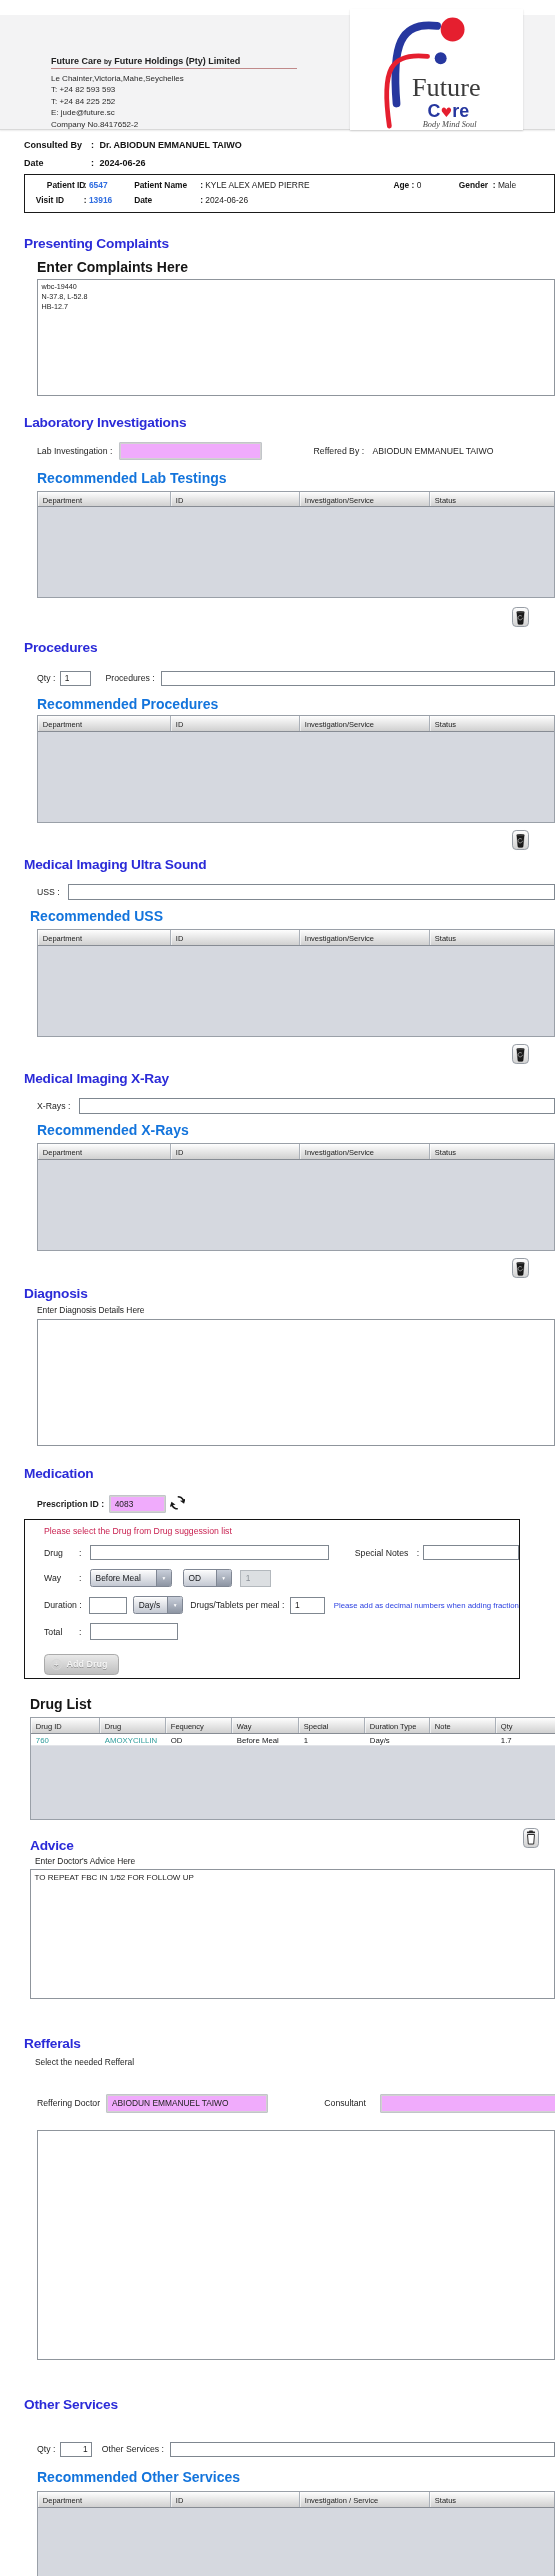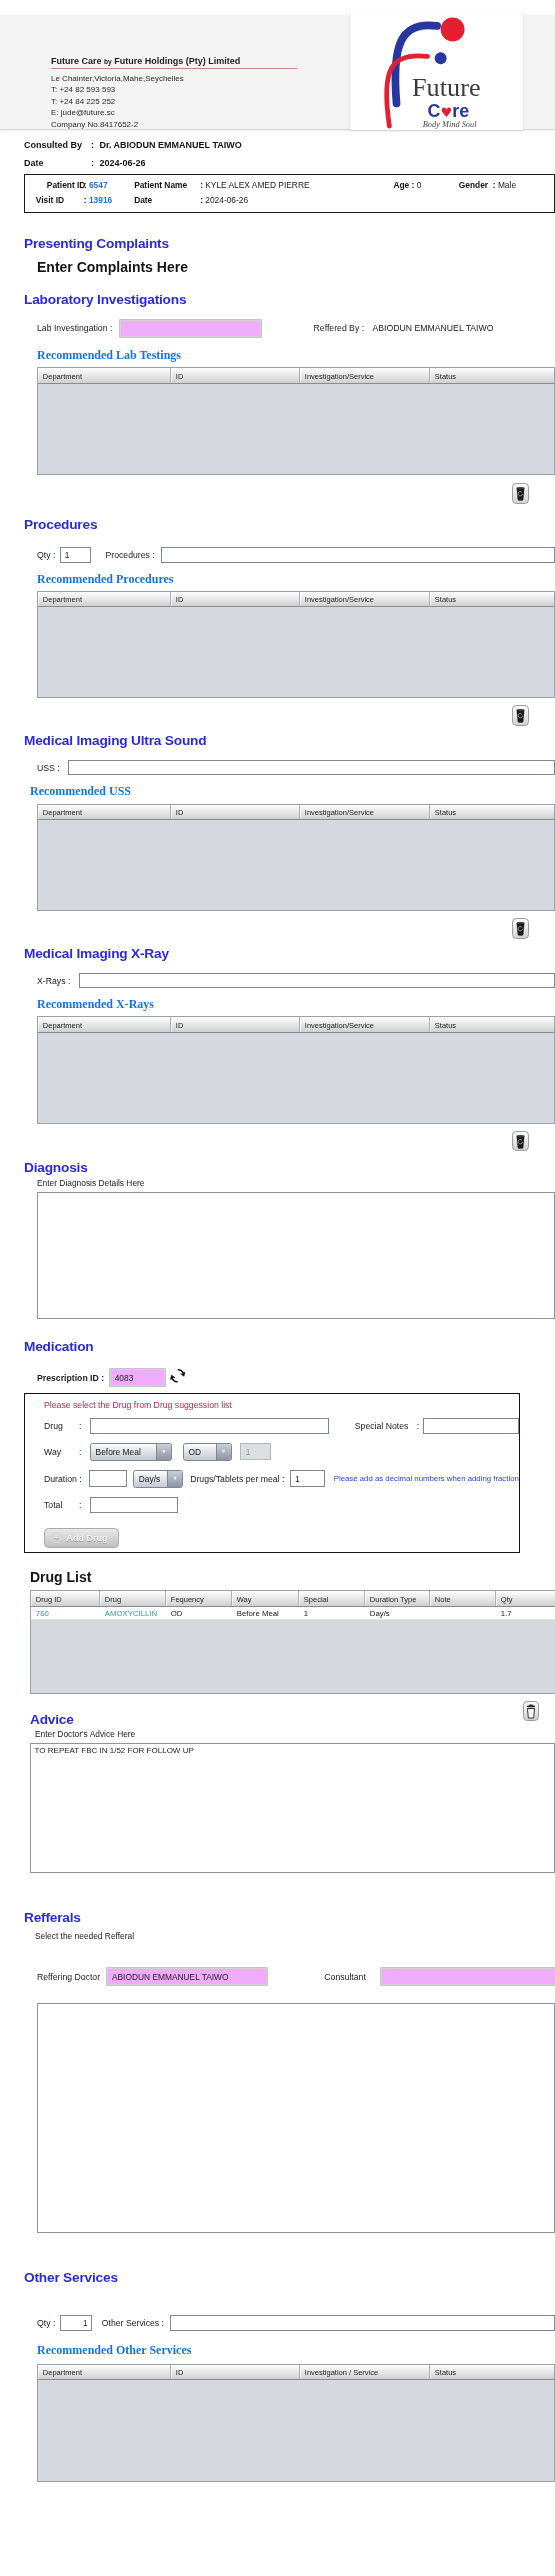--- a/index.html
+++ b/index.html
@@ -26,21 +26,21 @@
   .pb-lbl { font-weight:bold; color:#141414; }
   .pb-val-blue { color:#2f6de0; font-weight:bold; }
   .pb-cell { display:inline-block; vertical-align:top; }
   .w160 { width:96px; } .w430 { width:257px; } .w105 { width:63px; }
   .pb-inner-lbl { display:inline-block; }
 
   
   .section-h { margin:0 0 0 24px; font-size:13.7px; font-weight:bold; color:#2b2bd8; letter-spacing:-0.2px; }
   .sub-label-b { margin:8.4px 0 0 37px; font-size:14px; font-weight:bold; color:#151515; }
   .sub-label { margin:3.6px 0 0 37px; font-size:8.4px; color:#222; }
-  .link-b { margin:8.4px 0 0 37px; font-size:12px; font-weight:bold; color:#1374dc;font-family:Liberation Serif, serif; }
+  .link-b { margin:8.4px 0 0 37px; font-size:14px; font-weight:bold; color:#1374dc; }
 
   .bigbox { width:518px; margin:3.6px 0 0 37px; border:0.6px solid #8f959c; background:#fff; font-size:7.2px; color:#222; padding:2.4px 3.6px; resize:none; font-family:"Liberation Sans",sans-serif; line-height:9.6px; white-space:pre-line; overflow:hidden; }
   .box-complaints { height:117px; }
   .box-diagnosis { height:127px; font-size:7.8px; }
   .box-advice { height:130px; font-size:8px; margin-left:30px; width:525px; }
   .box-refferal { width:518px; height:230px; margin:18px 0 0 37px; border:0.6px solid #8f959c; background:#fff; }
 
   .form-row { margin-left:37px; display:flex; align-items:center; font-size:8.7px; color:#1d1d1d; }
   .inp { height:15.5px; border:0.6px solid #7f8790; background:#fff; font-size:8.4px; padding:1.2px 3.6px; font-family:"Liberation Sans",sans-serif; color:#222; }
   .inp-raised { height:16.7px; border:1.2px solid #d2d2d2; box-shadow:0 0 0 0.6px #9aa0a6; background:#f0abfc; font-size:8.4px; padding:1.2px 3.6px; font-family:"Liberation Sans",sans-serif; color:#222; }
@@ -132,20 +132,23 @@
     </div>
     <div class="pb-row">
       <span class="pb-cell w160"><span class="pb-lbl pb-inner-lbl" style="width:48px;">Visit ID</span><span class="pb-lbl">:</span> <span class="pb-val-blue">13916</span></span>
       <span class="pb-cell w430"><span class="pb-lbl pb-inner-lbl" style="width:66px;">Date</span><span class="pb-lbl">:</span> <span>2024-06-26</span></span>
     </div>
   </div>
 
   
   <div class="section-h" style="margin-top:23px;">Presenting Complaints</div>
   <div class="sub-label-b">Enter Complaints Here</div>
+  <textarea class="bigbox box-complaints" style="">wbc-19440
+N-37.8, L-52.8
+HB-12.7</textarea>
 
   
   <div class="section-h" style="margin-top:16.7px;">Laboratory  Investigations</div>
   <div class="form-row" style="margin-top:13px;">
     <span>Lab Investingation :</span>
     <input class="inp-raised" style="width: 141px; margin-left: 7.2px;" value="">
     <span style="margin-left:53px;">Reffered By :</span>
     <span style="margin-left:8.4px;">ABIODUN EMMANUEL TAIWO</span>
   </div>
   <div class="link-b" style="margin-top:10.8px;">Recommended Lab Testings</div>

